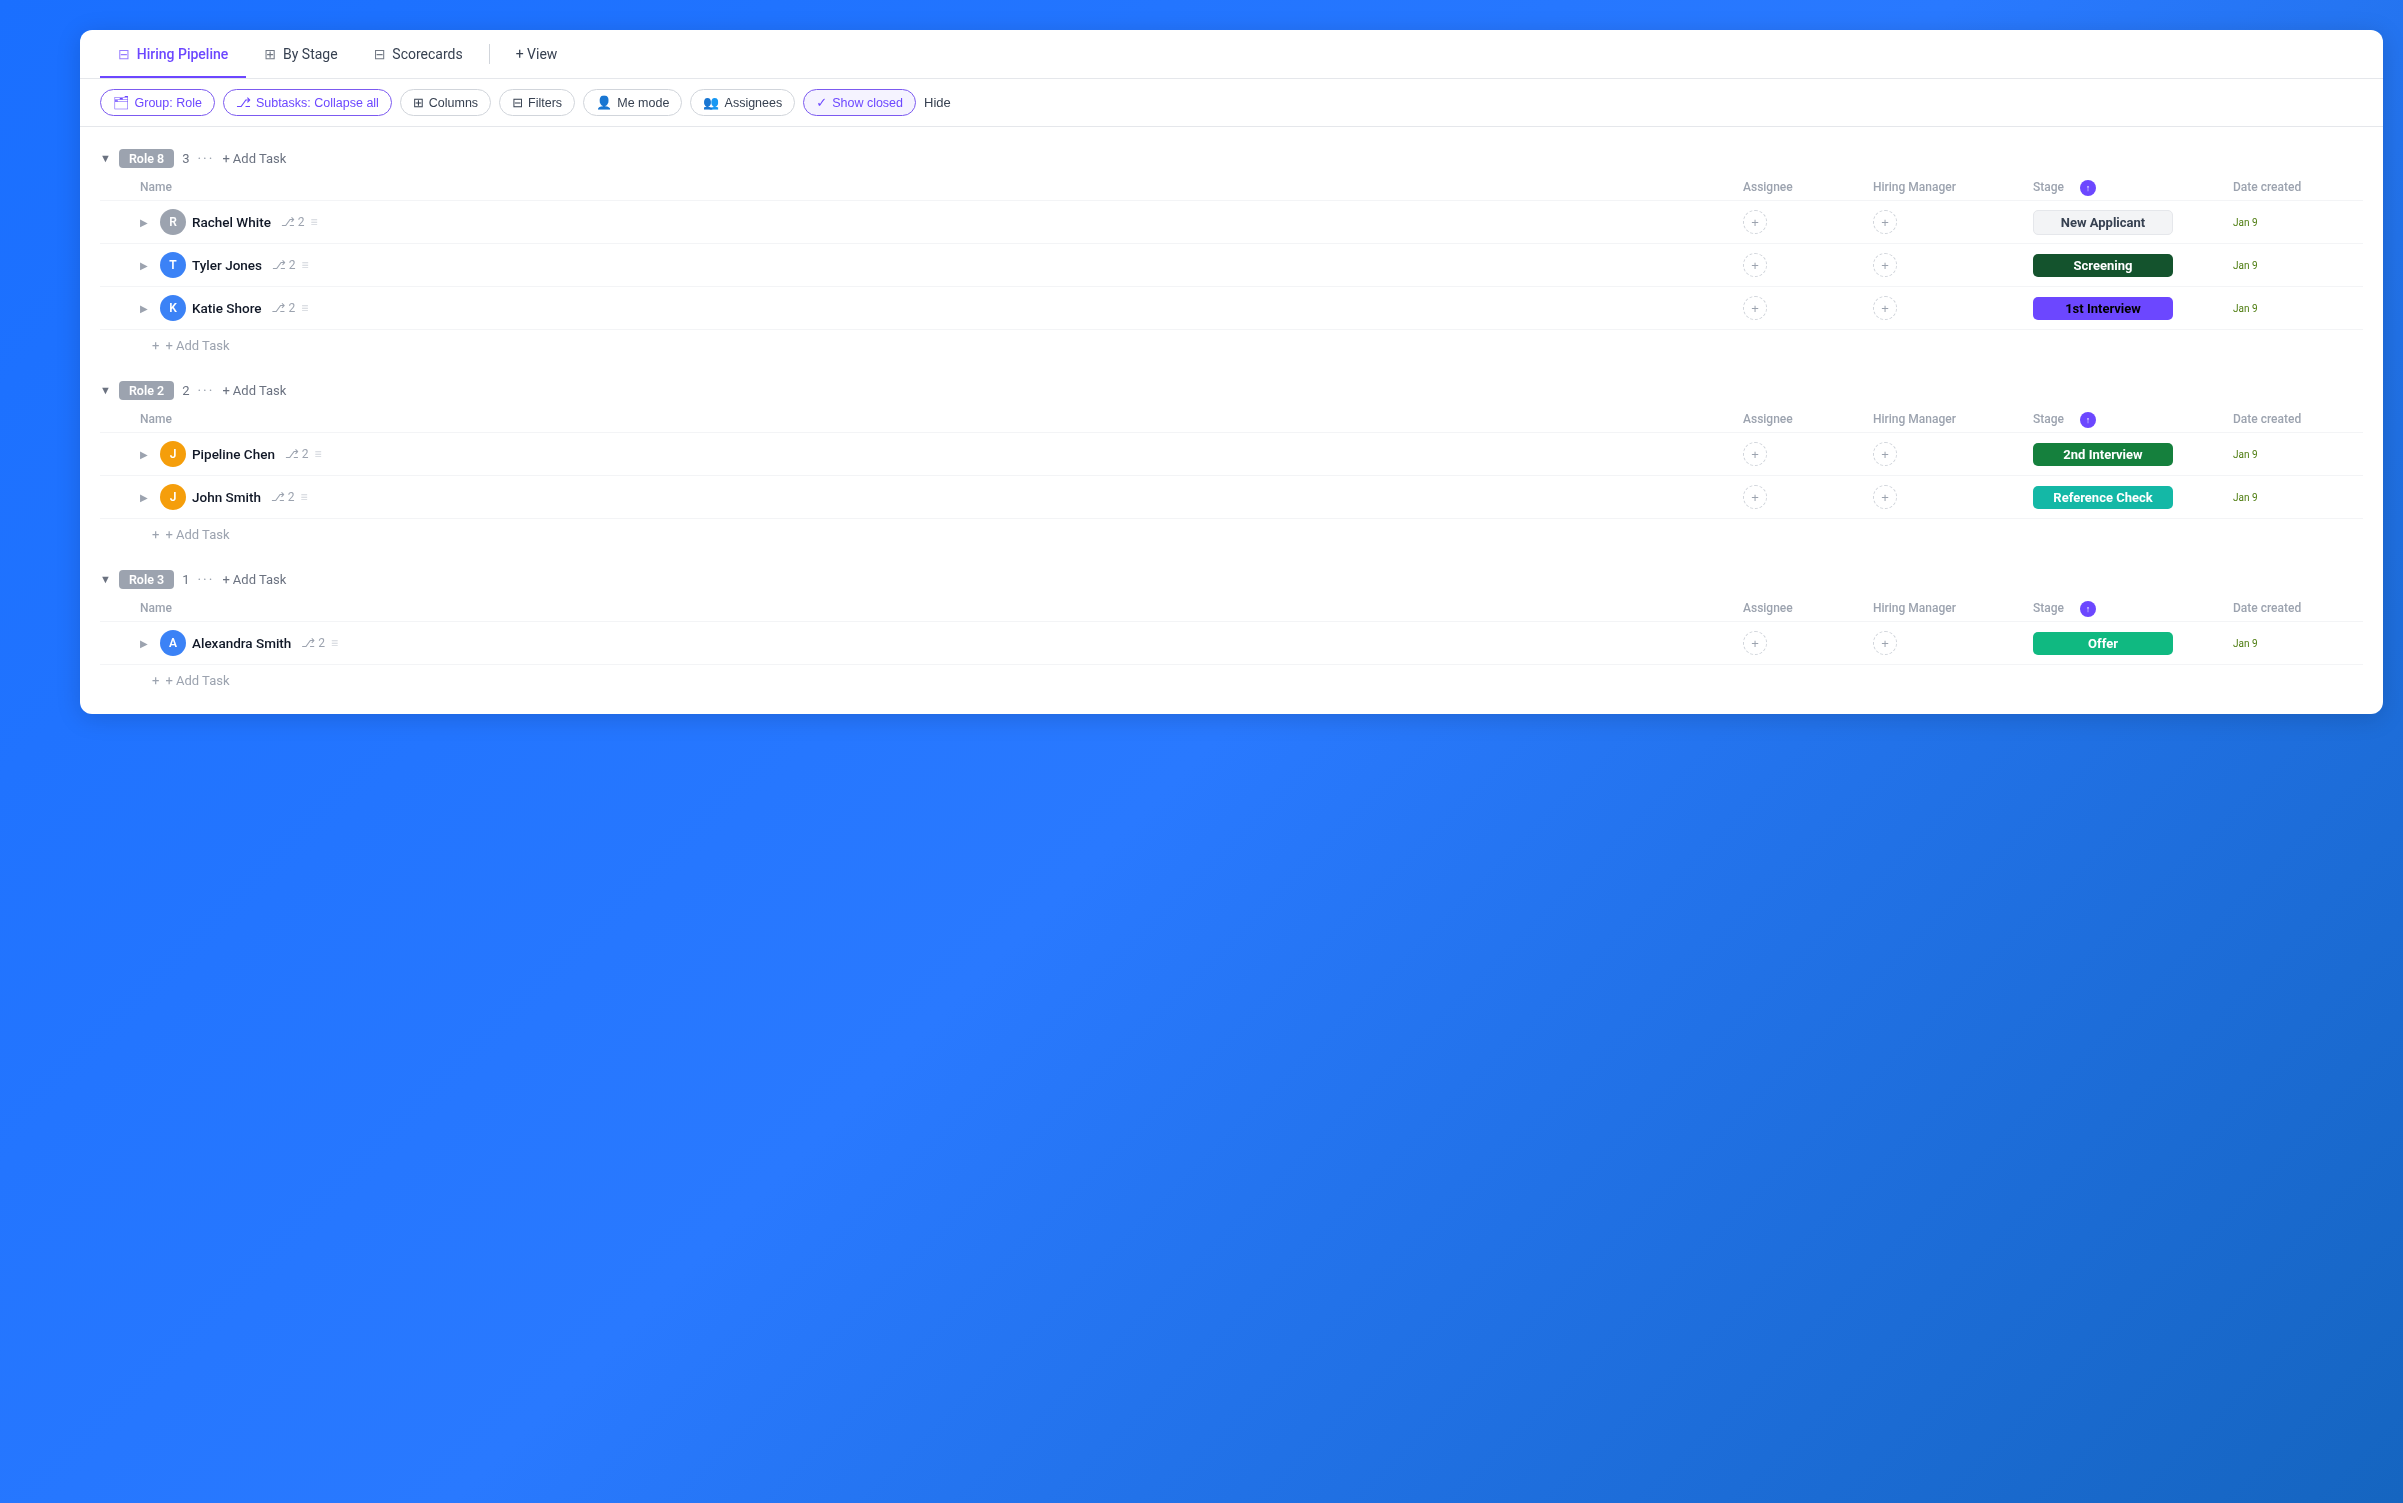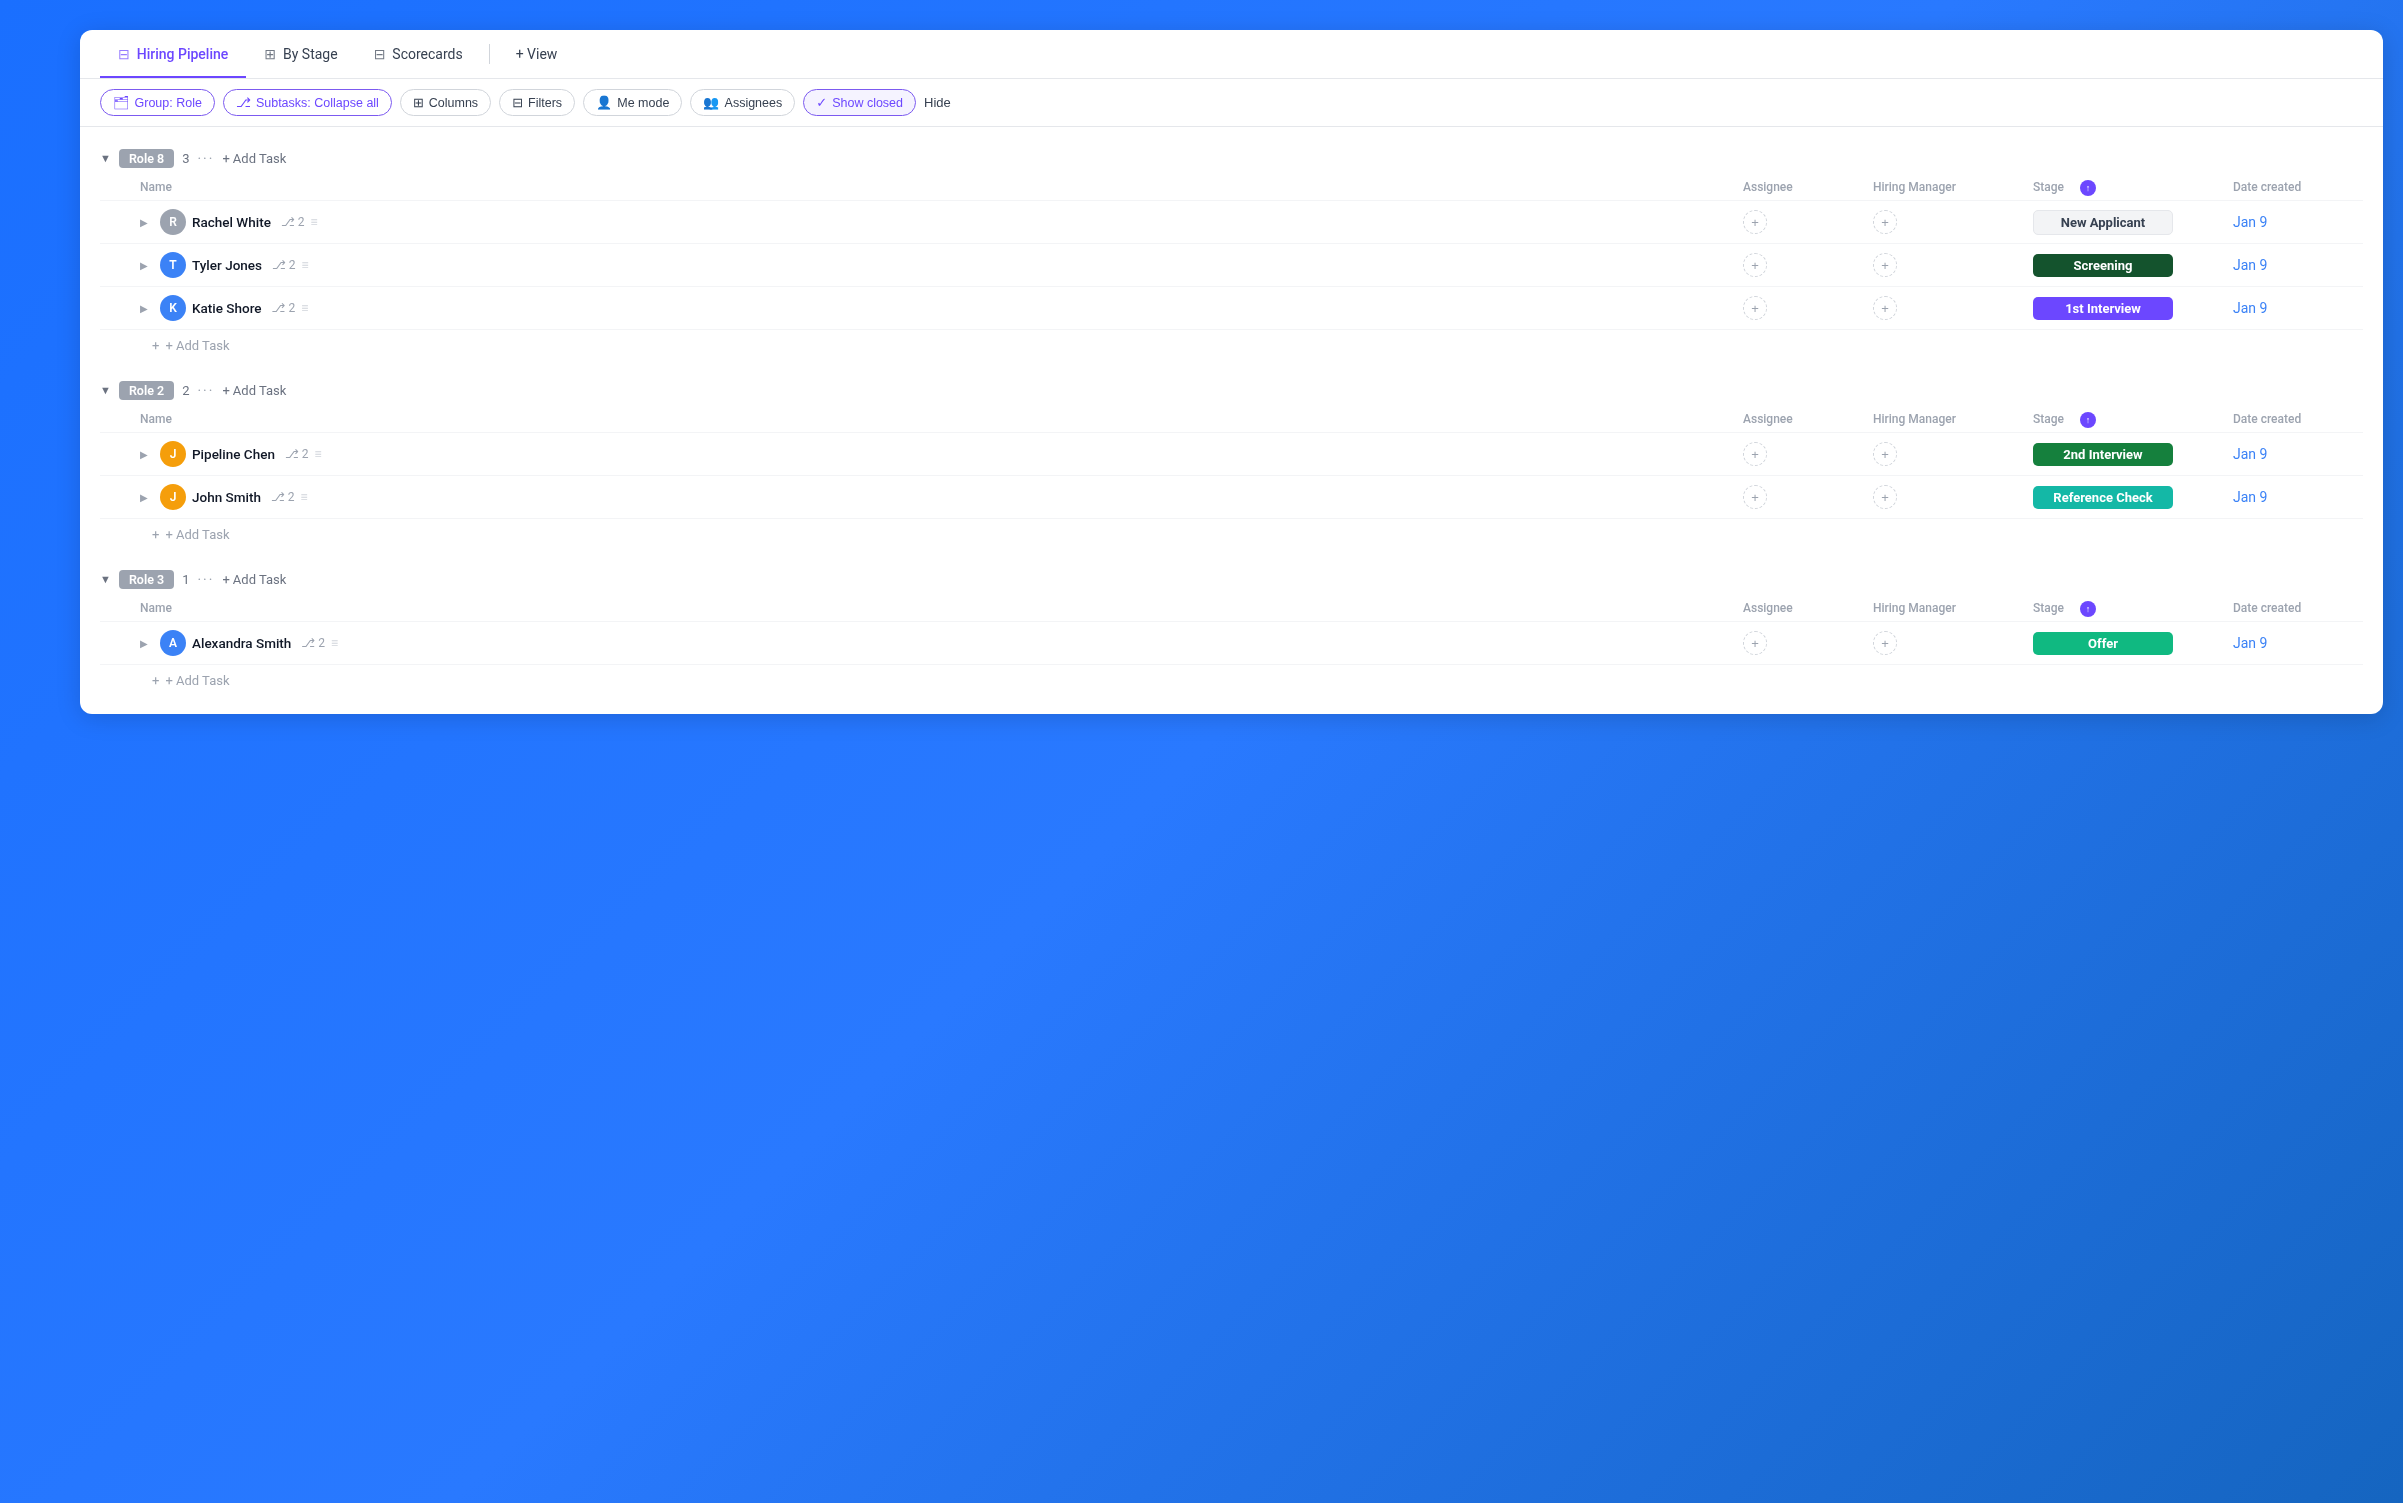--- a/index.html
+++ b/index.html
@@ -240,27 +240,27 @@
       padding: 4px 14px;
       border-radius: 5px;
       font-size: 13px;
       font-weight: 700;
       text-align: center;
       display: inline-block;
       min-width: 140px;
     }
     .stage-new-applicant { background: #f3f4f6; color: #374151; border: 1px solid #e5e7eb; }
     .stage-screening { background: #14532d; color: #fff; }
-    .stage-1st-interview { background: #6c47ff; color: #ffffff; }
+    .stage-1st-interview { background: #6c47ff; color: #000000; }
     .stage-2nd-interview { background: #15803d; color: #fff; }
     .stage-reference-check { background: #14b8a6; color: #fff; }
     .stage-offer { background: #10b981; color: #fff; }
     .date-cell {
-      font-size: 14px;
-      color: #3b82f6;
+      font-size: 10px;
+      color: #4d7c0f;
     }
     
     .add-task-row {
       display: flex;
       align-items: center;
       gap: 6px;
       padding: 8px 0 8px 52px;
       color: #9ca3af;
       font-size: 13px;
       cursor: pointer;

